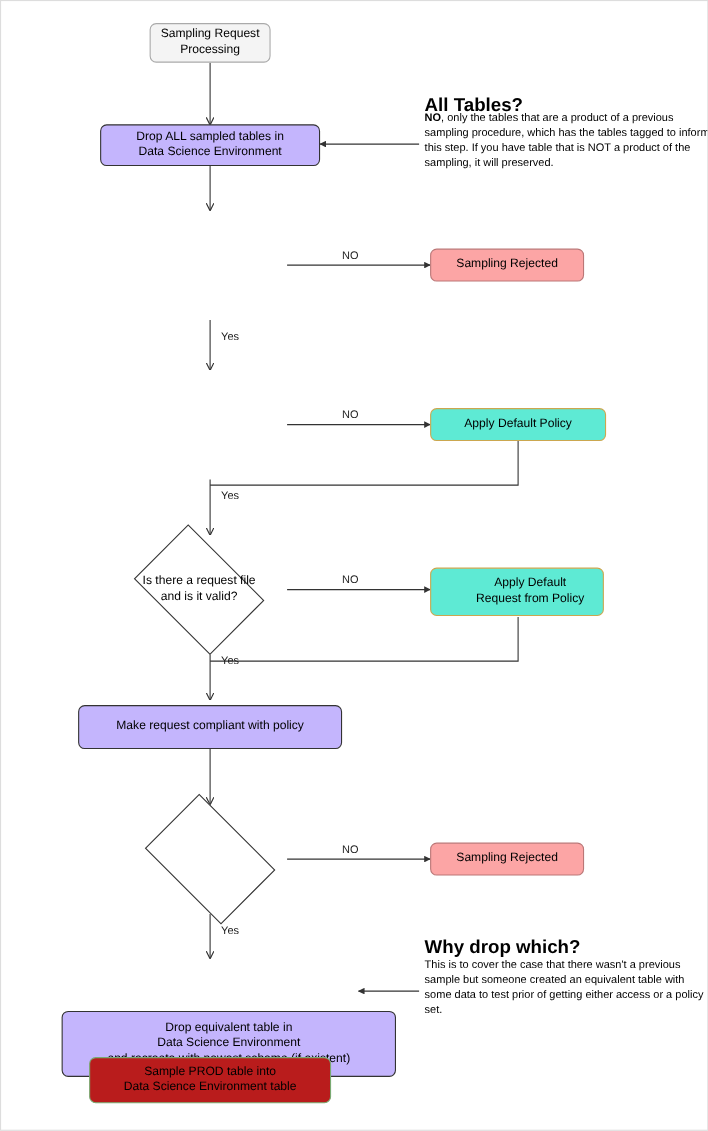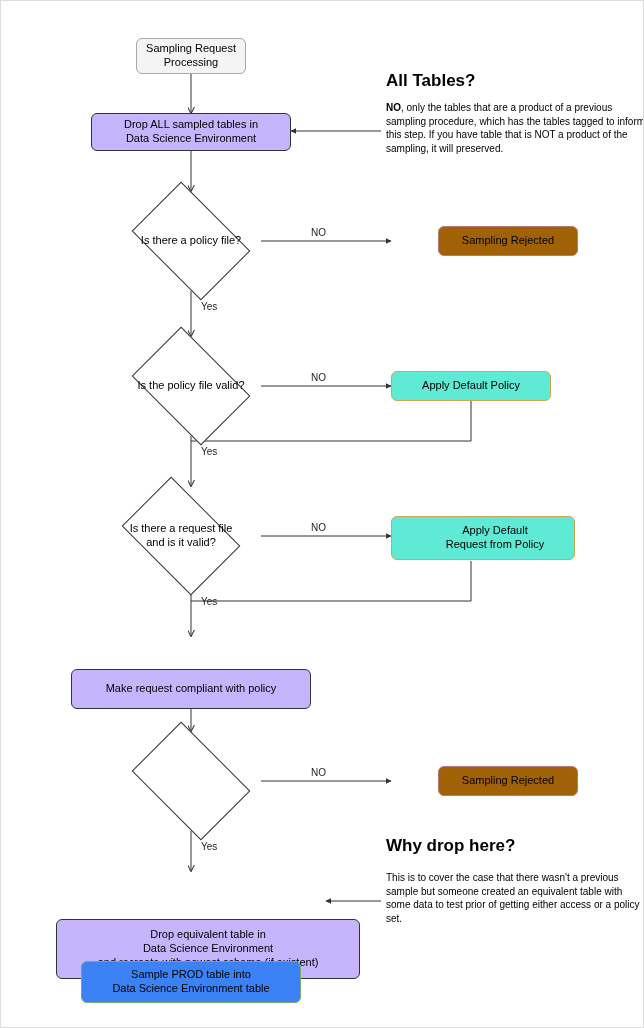--- a/index.html
+++ b/index.html
@@ -23,23 +23,23 @@
       font-size: 11px;
       text-align: center;
       padding: 6px 8px;
       background: #c4b5fd;
       display: flex;
       align-items: center;
       justify-content: center;
       line-height: 1.25;
     }
     .node.pale { background:#f4f4f4; border-color:#aaa; }
-    .node.red { background:#a16207; border-color:#c28; border-color:#b77;margin-left:47px; }
+    .node.red { background:#fca5a5; border-color:#c28; border-color:#b77; }
     .node.yellow { background:#5eead4; border-color:#cba74f; }
-    .node.green { background:#3b82f6; border-color:#7aaa72; }
+    .node.green { background:#b91c1c; border-color:#7aaa72; }
     .diamond {
       position: absolute;
       width: 140px;
       height: 100px;
     }
     .diamond-shape {
       width: 100%;
       height: 100%;
       transform: rotate(45deg);
       border: 1px solid #333;
@@ -59,20 +59,21 @@
       transform:translate(-50%,-50%);
       width: 170px;
       font-size: 11px;
       text-align:center;
       line-height:1.25;
     }
     .callout-title {
       position:absolute;
       font-weight:700;
       font-size:17px;
+      margin-top:15px;
     }
     .callout-text {
       position:absolute;
       font-size:10px;
       line-height:1.35;
       width: 260px;
     }
     .callout-text b { font-weight:700; }
     .edge-label {
       position:absolute;
@@ -125,60 +126,48 @@
     <line x1="190" y1="830" x2="190" y2="870" stroke="#333" stroke-width="1" marker-end="url(#arrowOpen)"></line>
 
     <line x1="260" y1="780" x2="390" y2="780" stroke="#333" stroke-width="1" marker-end="url(#arrow)"></line>
 
     <line x1="190" y1="930" x2="190" y2="960" stroke="#333" stroke-width="1" marker-end="url(#arrowOpen)"></line>
 
     <line x1="380" y1="130" x2="290" y2="130" stroke="#333" stroke-width="1" marker-end="url(#arrow)"></line>
     <line x1="380" y1="900" x2="325" y2="900" stroke="#333" stroke-width="1" marker-end="url(#arrow)"></line>
   </svg>
 
-  <div class="node pale" style="left:135px; top:20px; width:110px; height:36px; white-space:pre-line;margin-top:17px;">Sampling Request
+  <div class="node pale" style="left:135px; top:20px; width:110px; height:36px; white-space:pre-line;">Sampling Request
 Processing</div>
 
   <div class="node" style="left:90px; top:112px; width:200px; height:38px; white-space:pre-line;">Drop ALL sampled tables in
 Data Science Environment</div>
 
-  <div class="diamond" style="left:120px; top:190px;">
-    <div class="diamond-wrap">
-        <div class="diamond-shape" style="width:70%;height:70%;"></div>
-      </div>
-    <div class="diamond-inner">Is there a policy file?</div>
-  </div>
   <div class="edge-label" style="left:310px; top:226px;">NO</div>
   <div class="edge-label" style="left:200px; top:300px;">Yes</div>
 
   <div class="node red" style="left:390px; top:225px; width:140px; height:30px;">Sampling Rejected</div>
 
-  <div class="diamond" style="left:120px; top:335px;">
-    <div class="diamond-wrap">
-        <div class="diamond-shape" style="width:70%;height:70%;"></div>
-      </div>
-    <div class="diamond-inner">Is the policy file valid?</div>
-  </div>
   <div class="edge-label" style="left:310px; top:371px;">NO</div>
   <div class="edge-label" style="left:200px; top:445px;">Yes</div>
   <div class="node yellow" style="left:390px; top:370px; width:160px; height:30px;">Apply Default Policy</div>
 
   <div class="diamond" style="left:110px; top:485px;">
     <div class="diamond-wrap">
         <div class="diamond-shape" style="width:70%;height:70%;"></div>
       </div>
     <div class="diamond-inner" style="white-space:pre-line;">Is there a request file
 and is it valid?</div>
   </div>
   <div class="edge-label" style="left:310px; top:521px;">NO</div>
   <div class="edge-label" style="left:200px; top:595px;">Yes</div>
-  <div class="node yellow" style="left:390px; top:515px; width:184px; height:44px; white-space:pre-line;padding-left:32px;">Apply Default
+  <div class="node yellow" style="left:390px; top:515px; width:158px; height:44px; white-space:pre-line;padding-left:32px;">Apply Default
 Request from Policy</div>
 
-  <div class="node" style="left:70px; top:640px; width:240px; height:40px;margin-top:28px;">Make request compliant with policy</div>
+  <div class="node" style="left:70px; top:640px; width:240px; height:40px;">Make request compliant with policy</div>
 
   <div class="diamond" style="left:120px; top:730px;">
     <div class="diamond-wrap">
         <div class="diamond-shape" style="width:70%;height:70%;"></div>
       </div>
   </div>
   <div class="edge-label" style="left:310px; top:766px;">NO</div>
   <div class="edge-label" style="left:200px; top:840px;">Yes</div>
   <div class="node red" style="left:390px; top:765px; width:140px; height:30px;">Sampling Rejected</div>
 
@@ -187,16 +176,16 @@
 and recreate with newest schema (if existent)</div>
 
   <div class="node green" style="left:80px; top:960px; width:220px; height:42px; white-space:pre-line;">Sample PROD table into
 Data Science Environment table</div>
 
   <div class="callout-title" style="left:385px; top:70px;">All Tables?</div>
   <div class="callout-text" style="left:385px; top:100px;">
     <b>NO</b><span>, only the tables that are a product of a previous sampling procedure, which has the tables tagged to inform this step. If you have table that is NOT a product of the sampling, it will preserved.</span>
   </div>
 
-  <div class="callout-title" style="left:385px; top:835px;">Why drop here?</div>
+  <div class="callout-title" style="left:385px; top:835px;">Why drop which?</div>
   <div class="callout-text" style="left:385px; top:870px;">This is to cover the case that there wasn't a previous sample but someone created an equivalent table with some data to test prior of getting either access or a policy set.</div>
 
 </div>
 
 </body></html>

